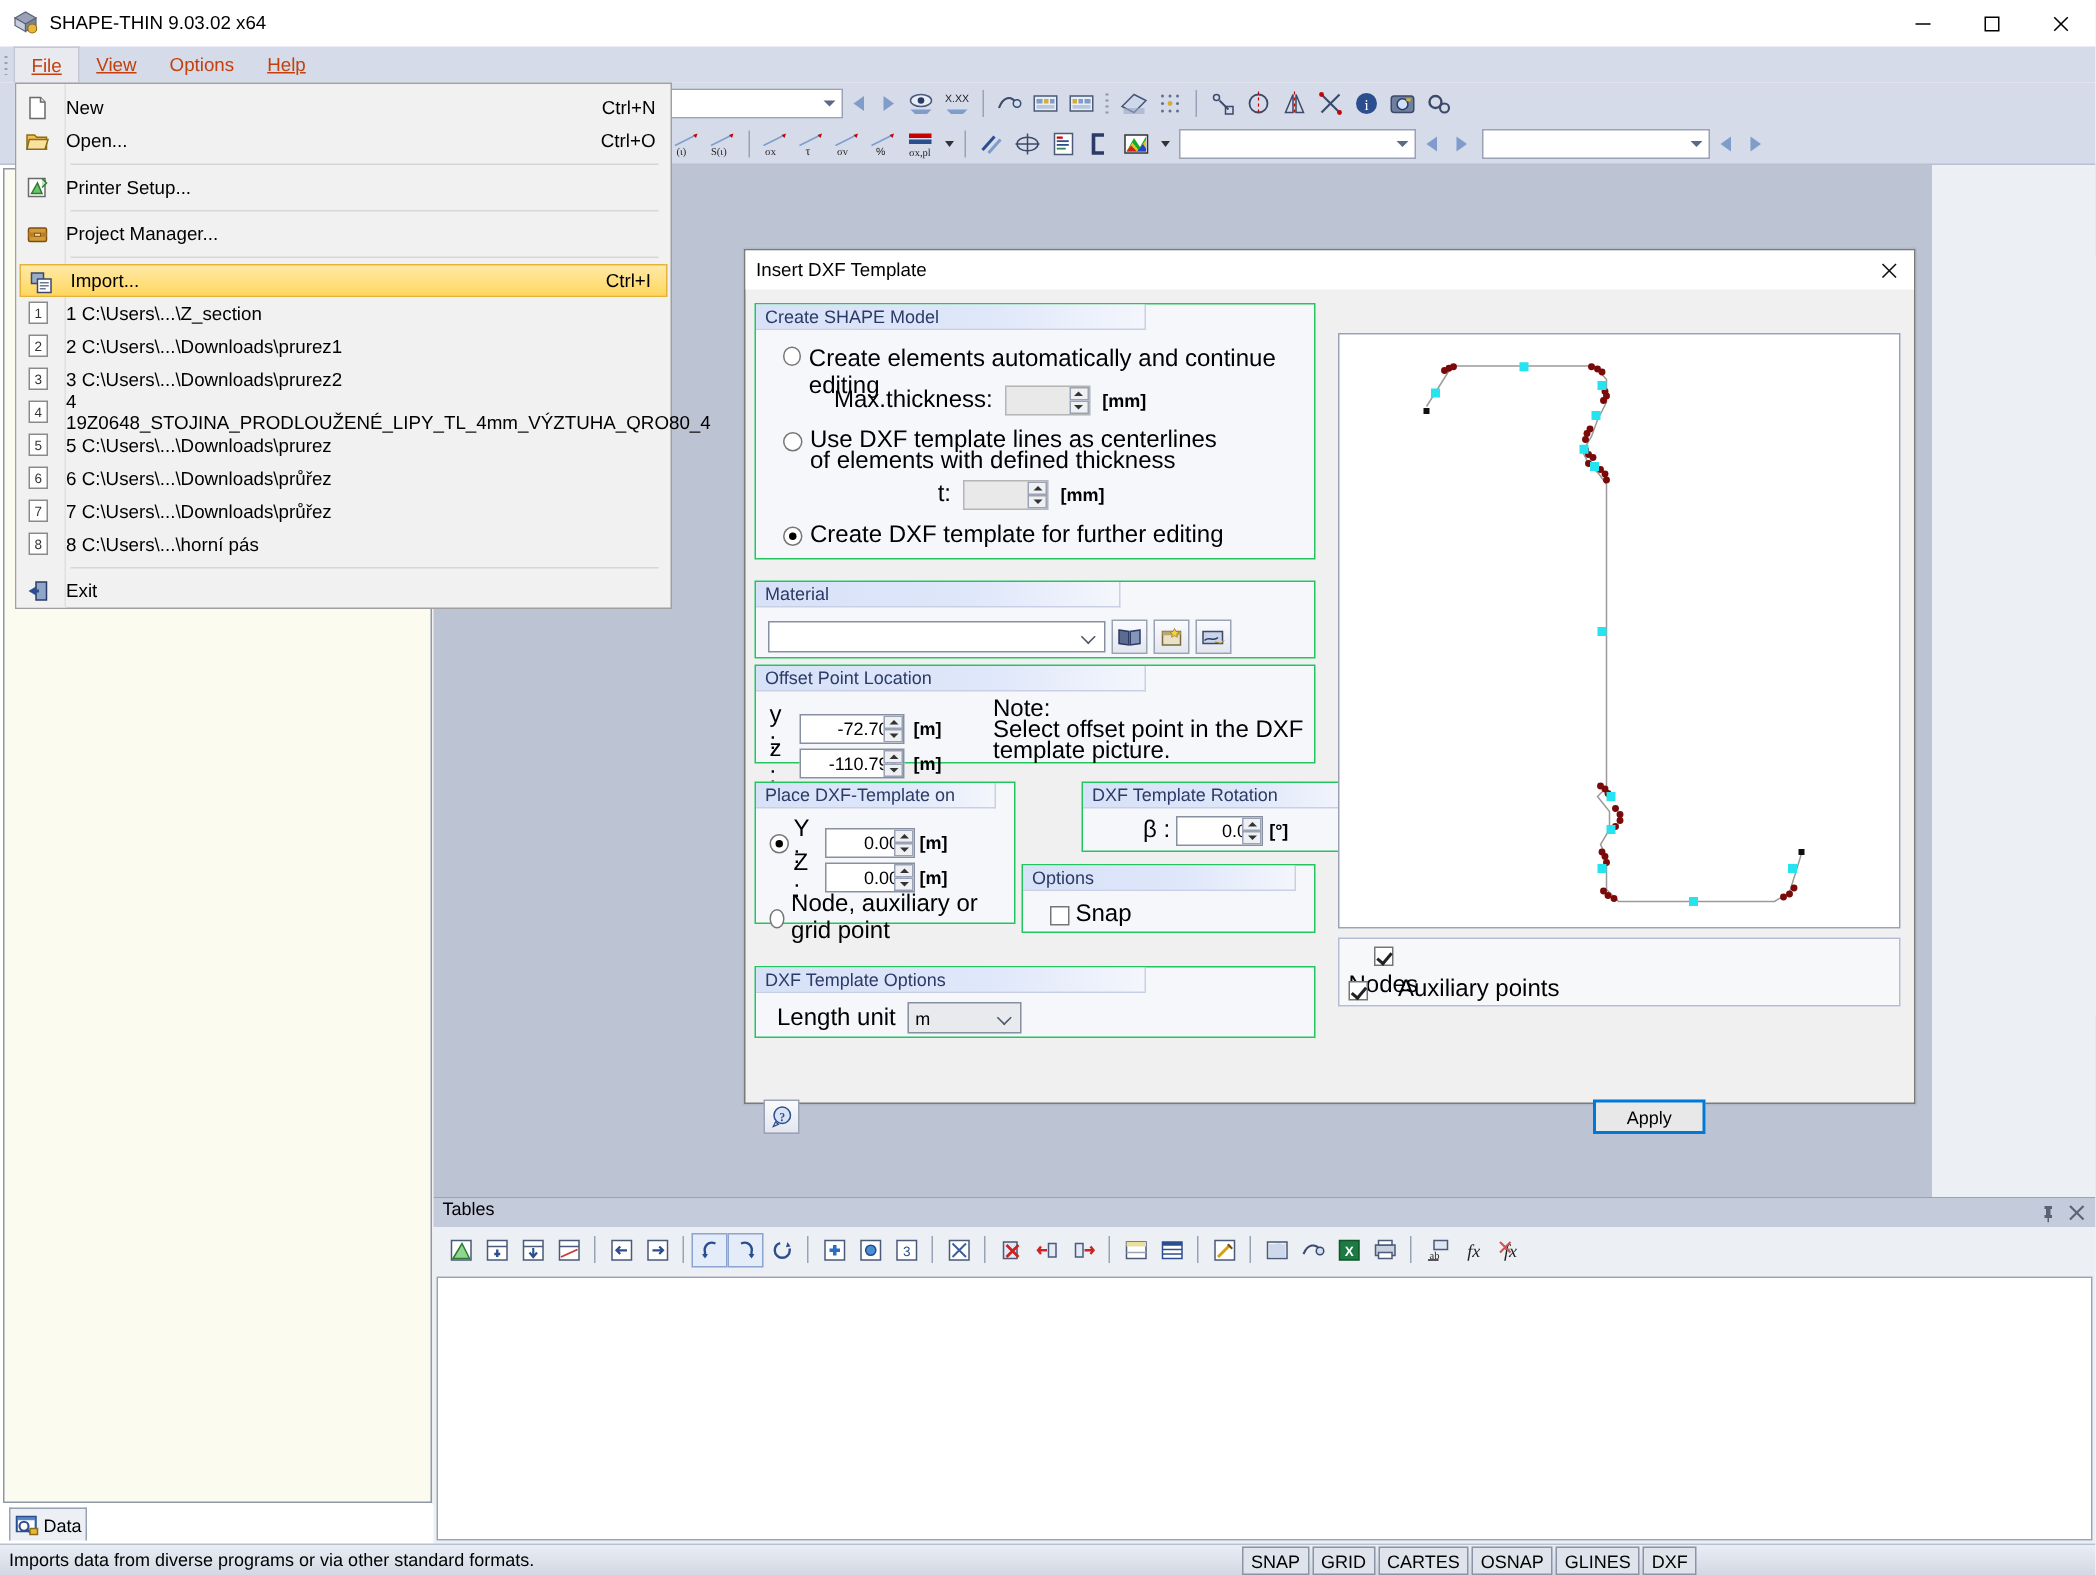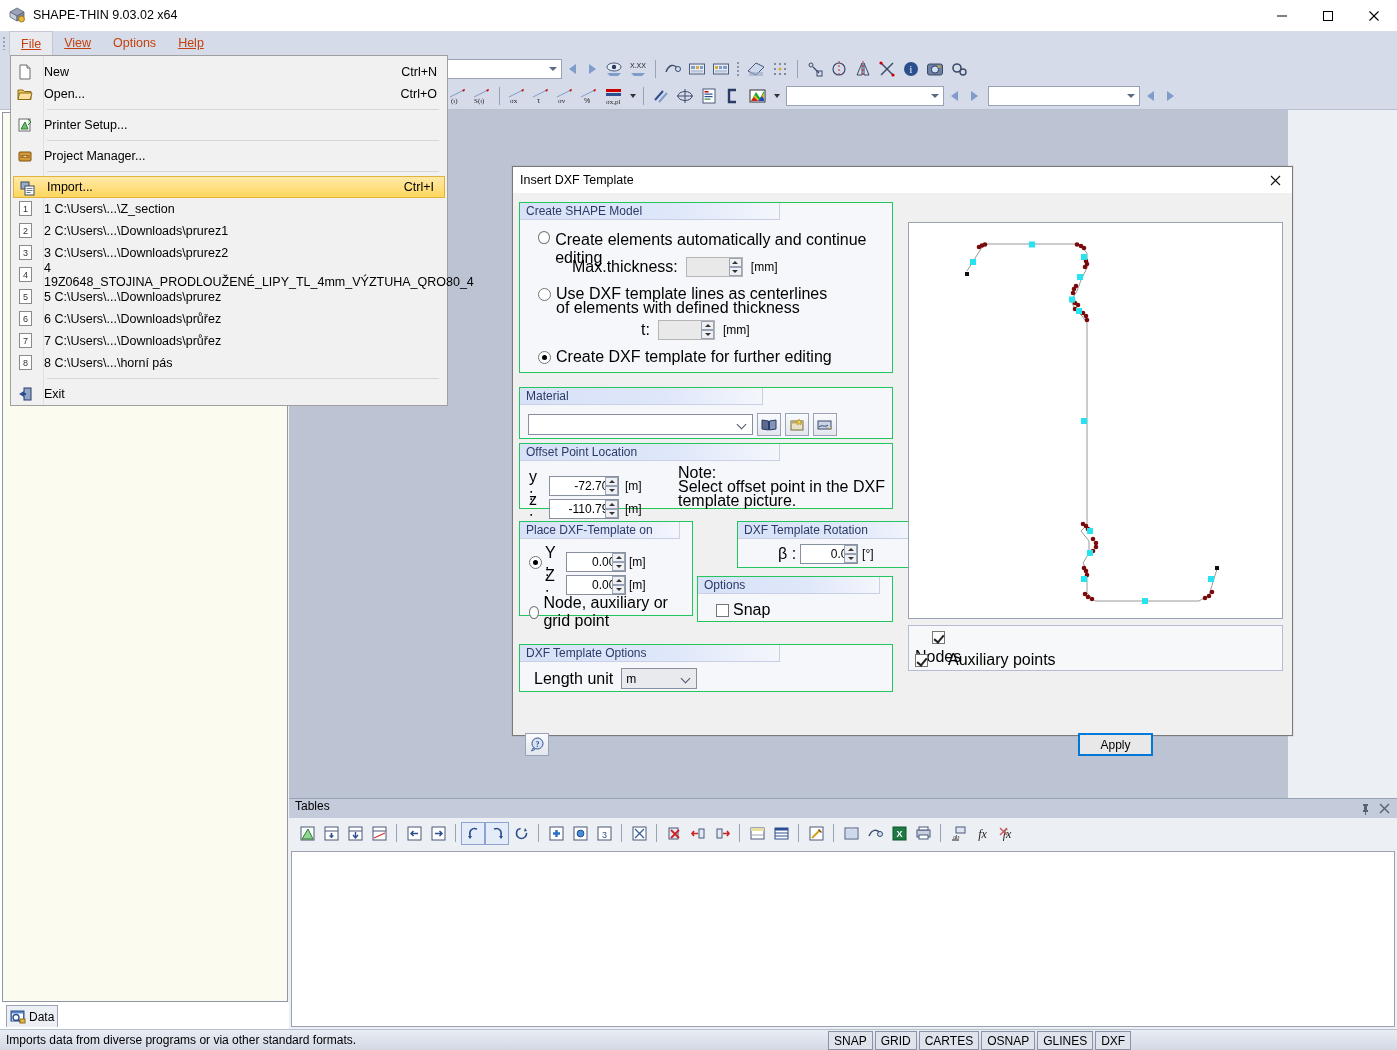--- a/index.html
+++ b/index.html
@@ -88,21 +88,21 @@
 
   
   .workspace {
     position:absolute; left:289px; top:110px; width:1108px; height:688px;
     background:#bcc3d2;
   }
   .ws-right-strip { position:absolute; left:1288px; top:110px; width:109px; height:688px; background:#eceff4;}
 
   
   .dialog {
-    position:absolute; left:512px; top:166px; width:781px; height:570px;
+    position:absolute; left:496px; top:166px; width:781px; height:570px;
     background:#f0f0f0; border:1px solid #7a7a7a;
     box-shadow: 0 0 0 1px rgba(0,0,0,.05);
   }
   .dlg-title {
     height:26px; background:#ffffff; display:flex; align-items:center;
     padding-left:7px; font-size:12.5px; position:relative;
   }
   .dlg-close {
     position:absolute; right:6px; top:3px; width:22px; height:20px;
     display:flex; align-items:center; justify-content:center; font-size:13px; color:#111;
@@ -144,21 +144,21 @@
     padding-left:4px; font-size:12px;
   }
   .combo.grey { background:#e9eaee; }
   .combo .chev { position:absolute; right:5px; top:6px; width:9px;height:9px; }
   .combo .chev::after{content:'';position:absolute;left:0;top:0;width:6px;height:6px;border:solid #4a5568;border-width:0 0 1.6px 1.6px;transform:rotate(-45deg);}
   .sbtn {
     width:24px; height:23px; border:1px solid #9aa3b5; background:linear-gradient(#fafbfd,#e3e6ee);
     display:flex; align-items:center; justify-content:center;
   }
   .lbl { font-size:16px; color:#000; }
-  .mono-u { font-size:12px; color:#000; }
+  .mono-u { font-size:12px; color:#000;font-weight:bold; }
 
   .preview {
     position:absolute; left:395px; top:29px; width:375px; height:397px;
     background:#ffffff; border:1px solid #9aa3b5;
   }
   .previewbox {
     position:absolute; left:395px; top:432px; width:375px; height:46px;
     background:#f7f8fa; border:1px solid #b6bcd6;
   }
   .applybtn {

